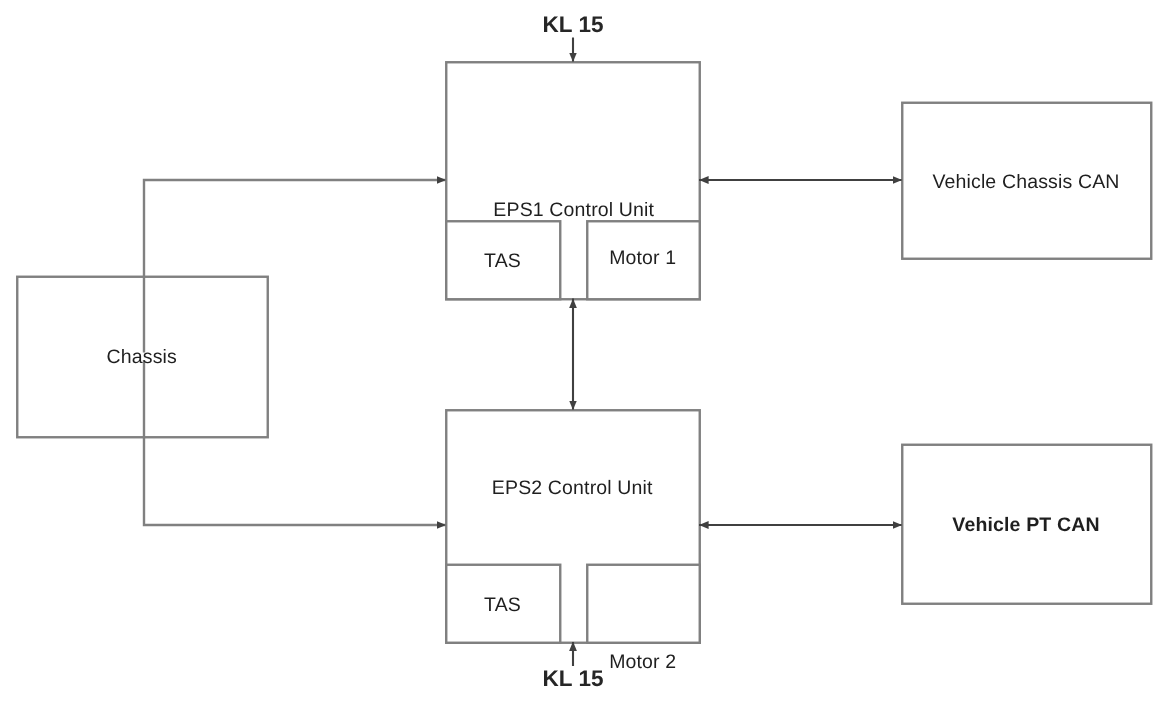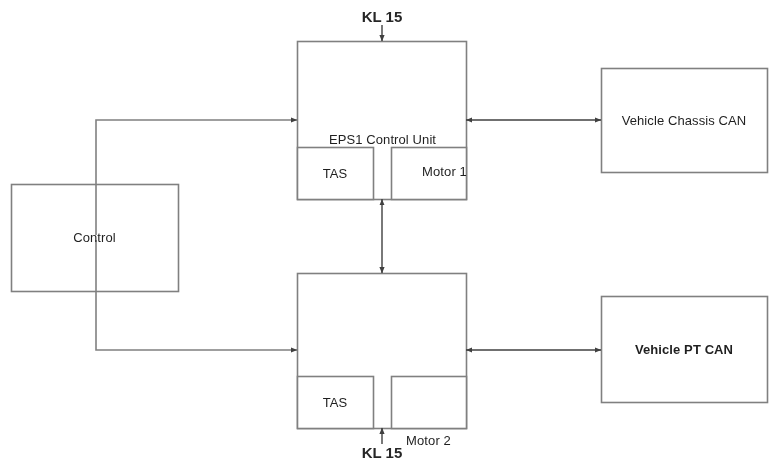--- a/index.html
+++ b/index.html
@@ -86,28 +86,29 @@
       <path d="M96,240 L96,350 L297,350" fill="none" stroke="#808080" stroke-width="1.6" marker-end="url(#arrowhead)"></path>
 
       <line x1="466" y1="120" x2="601" y2="120" stroke="#404040" stroke-width="1.4" marker-start="url(#arrowtail)" marker-end="url(#arrowhead)"></line>
 
       <line x1="466" y1="350" x2="601" y2="350" stroke="#404040" stroke-width="1.4" marker-start="url(#arrowtail)" marker-end="url(#arrowhead)"></line>
 
       <line x1="382" y1="199" x2="382" y2="273" stroke="#404040" stroke-width="1.4" marker-start="url(#arrowtail)" marker-end="url(#arrowhead)"></line>
     </g>
   </svg>
 
-  <div class="node-label" style="left:11px; top:184px; width:167px; height:107px;">Control</div>
+  <div class="node-label" style="left:11px; top:184px; width:167px; height:107px;">Chassis</div>
 
   <div class="node-label" style="left:298px; top:41px; width:169px; height:106px;margin-top:45px;">EPS1 Control Unit</div>
 
   <div class="node-label" style="left:297px; top:147px; width:76px; height:52px;">TAS</div>
 
-  <div class="node-label" style="left:391px; top:147px; width:75px; height:48px;margin-left:16px;">Motor 1</div>
+  <div class="node-label" style="left:391px; top:147px; width:75px; height:48px;">Motor 1</div>
 
+  <div class="node-label" style="left:297px; top:273px; width:169px; height:103px;">EPS2 Control Unit</div>
 
   <div class="node-label" style="left:297px; top:376px; width:76px; height:52px;">TAS</div>
 
   <div class="node-label" style="left:391px; top:376px; width:75px; height:52px;margin-top:38px;">Motor 2</div>
 
   <div class="node-label" style="left:601px; top:68px; width:166px; height:104px;text-align:right;">Vehicle Chassis CAN</div>
 
   <div class="node-label" style="left:601px; top:296px; width:166px; height:106px;font-weight:bold;">Vehicle PT CAN</div>
 
   <div class="edge-label" style="left:332px; top:8px; width:100px;">KL 15</div>

